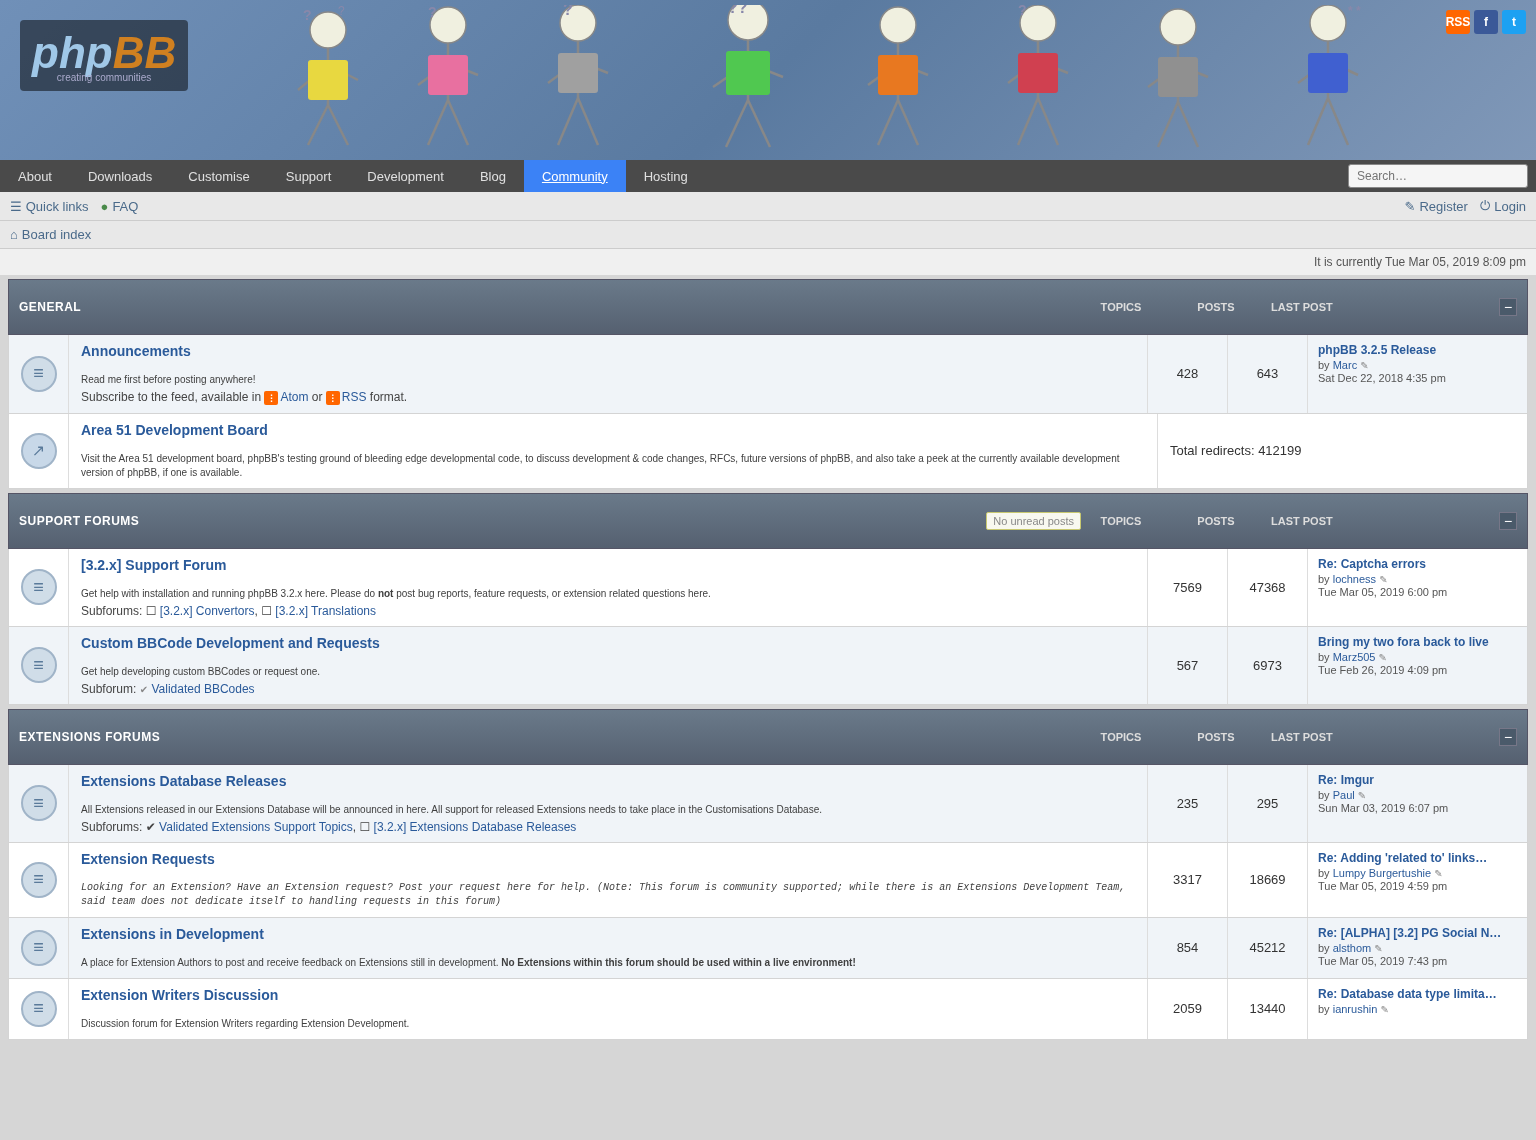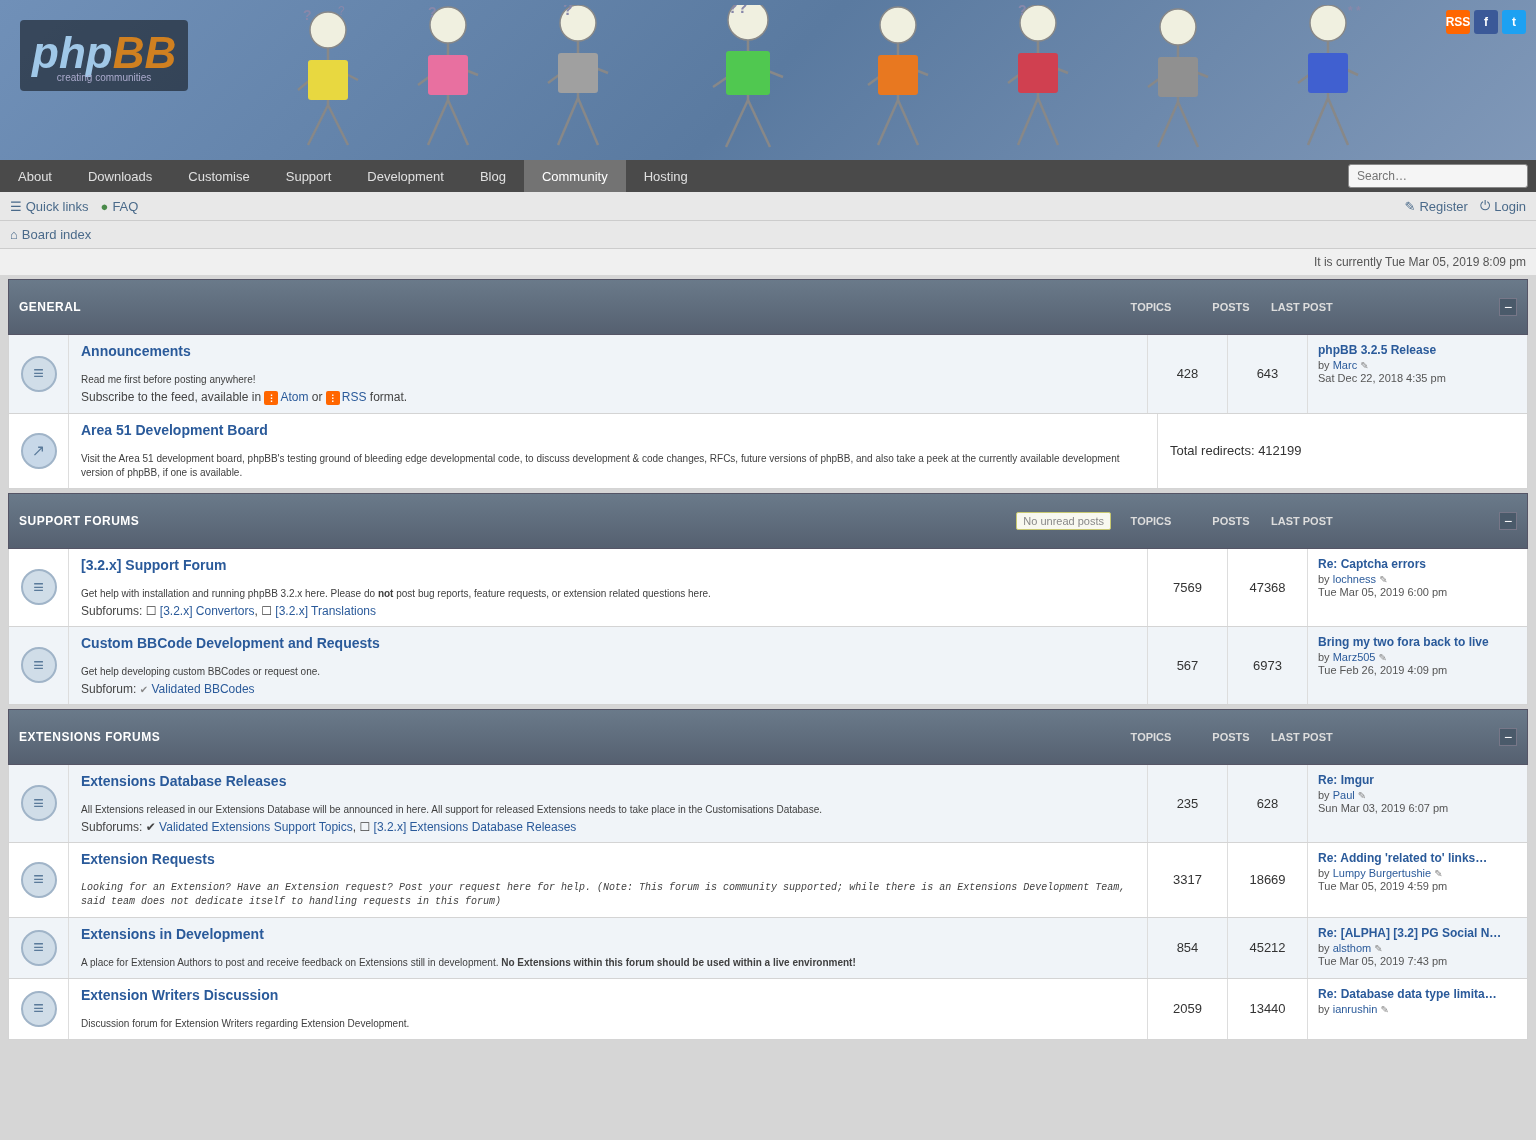--- a/index.html
+++ b/index.html
@@ -65,21 +65,21 @@
     .nav-item {
       padding: 0 18px;
       display: flex;
       align-items: center;
       color: #e0e0e0;
       font-size: 13px;
       cursor: pointer;
       text-decoration: none;
       white-space: nowrap;
     }
-    .nav-item.active { background: #737373; color: #fff; }
+    .nav-item.active { background: #3b82f6; color: #fff; text-decoration: underline; }
     .nav-search {
       display: flex;
       align-items: center;
       padding: 4px 8px;
     }
     .nav-search input {
       padding: 4px 8px;
       border: 1px solid #888;
       border-radius: 3px;
       font-size: 12px;
@@ -132,21 +132,21 @@
     }
     .section-title {
       font-size: 12px;
       font-weight: bold;
       text-transform: uppercase;
       flex: 1;
       letter-spacing: 0.5px;
     }
     .section-cols {
       display: flex;
-      gap: 0;
+      gap: 15px;
       align-items: center;
     }
     .col-header {
       font-size: 11px;
       font-weight: bold;
       text-transform: uppercase;
       color: #ddd;
       width: 80px;
       text-align: center;
     }
@@ -555,21 +555,21 @@
     <div class="forum-info">
       <div class="forum-title">Extensions Database Releases</div>
       <div class="forum-desc">
         All Extensions released in our <a>Extensions Database</a> will be announced in here. All support for released Extensions needs to take place in the <a>Customisations Database</a>.
       </div>
       <div class="forum-subforums">
         Subforums: <span>✔</span> <a>Validated Extensions Support Topics</a>, <span>☐</span> <a>[3.2.x] Extensions Database Releases</a>
       </div>
     </div>
     <div class="forum-stats">235</div>
-    <div class="forum-stats">628</div>
+    <div class="forum-stats">295</div>
     <div class="forum-lastpost">
       <div class="lastpost-title">Re: Imgur</div>
       <div class="lastpost-by">by <a>Paul</a> <span class="ext-icon">✎</span></div>
       <div class="lastpost-date">Sun Mar 03, 2019 6:07 pm</div>
     </div>
   </div>
 
   <div class="forum-row">
     <div class="forum-icon-cell">
       <div class="forum-icon">≡</div>

